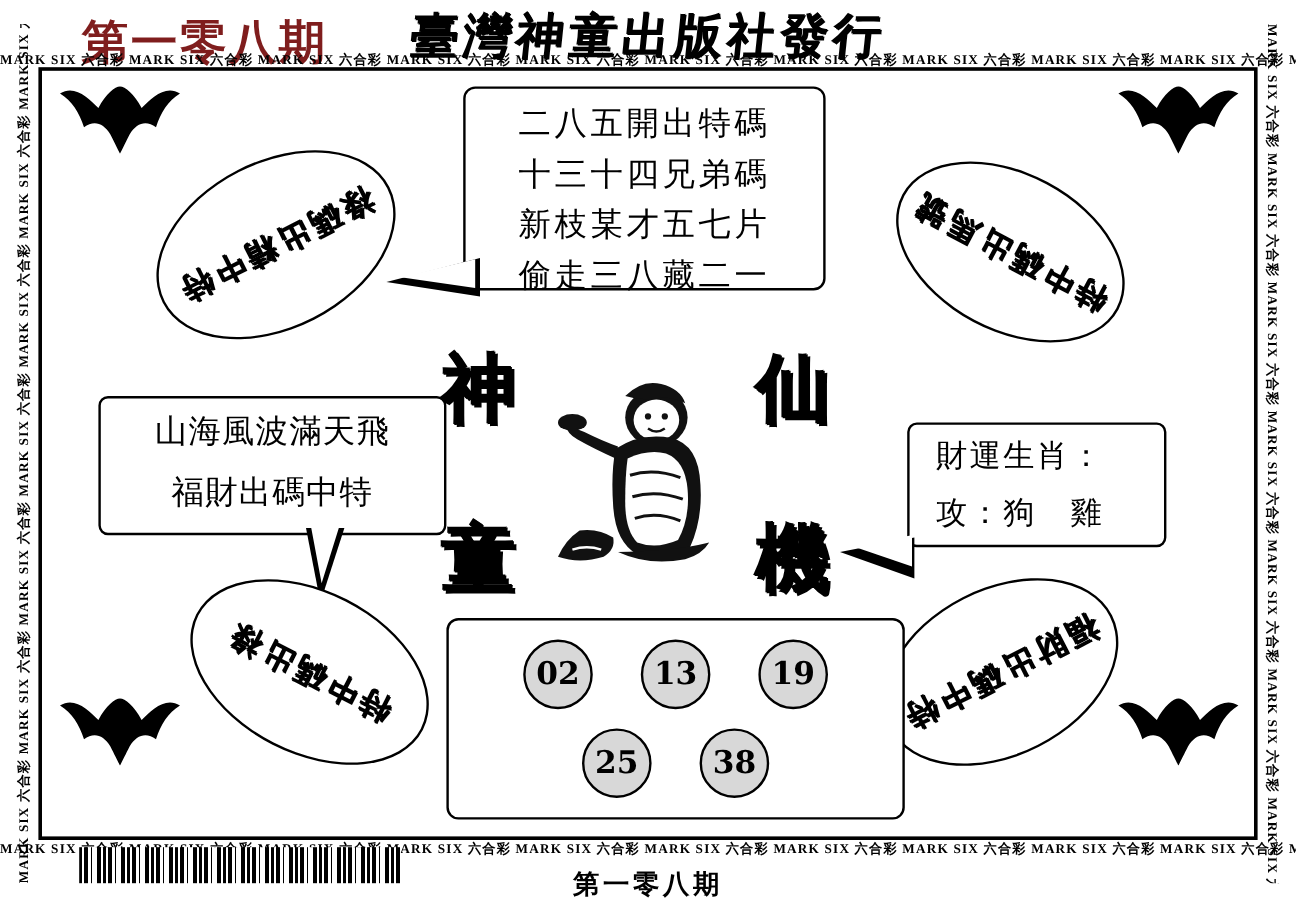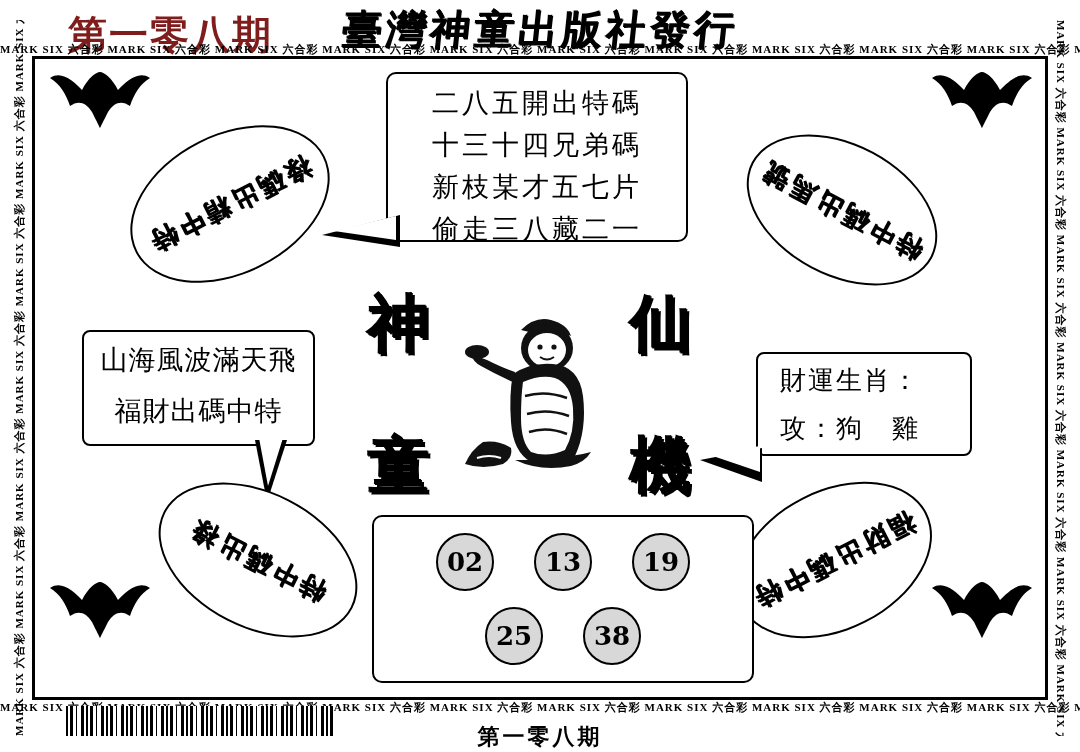--- a/index.html
+++ b/index.html
@@ -108,21 +108,21 @@
   .tail-top-inner{
     position:absolute;left:334px;top:216px;
     width:0;height:0;
     border-top:15px solid transparent;
     border-bottom:9px solid transparent;
     border-right:62px solid #fff;
   }
 
   
   .bubble-left{
-    left:82px;top:330px;width:233px;height:116px;border-radius:8px;
+    left:82px;top:330px;width:290px;height:116px;border-radius:8px;
   }
   .bubble-left .line{
     text-align:center;font-size:27px;line-height:46px;letter-spacing:1px;
     margin-top:5px;
   }
   .tail-left{
     left:255px;top:440px;
     border-left:12px solid transparent;
     border-right:20px solid transparent;
     border-top:62px solid #000;

